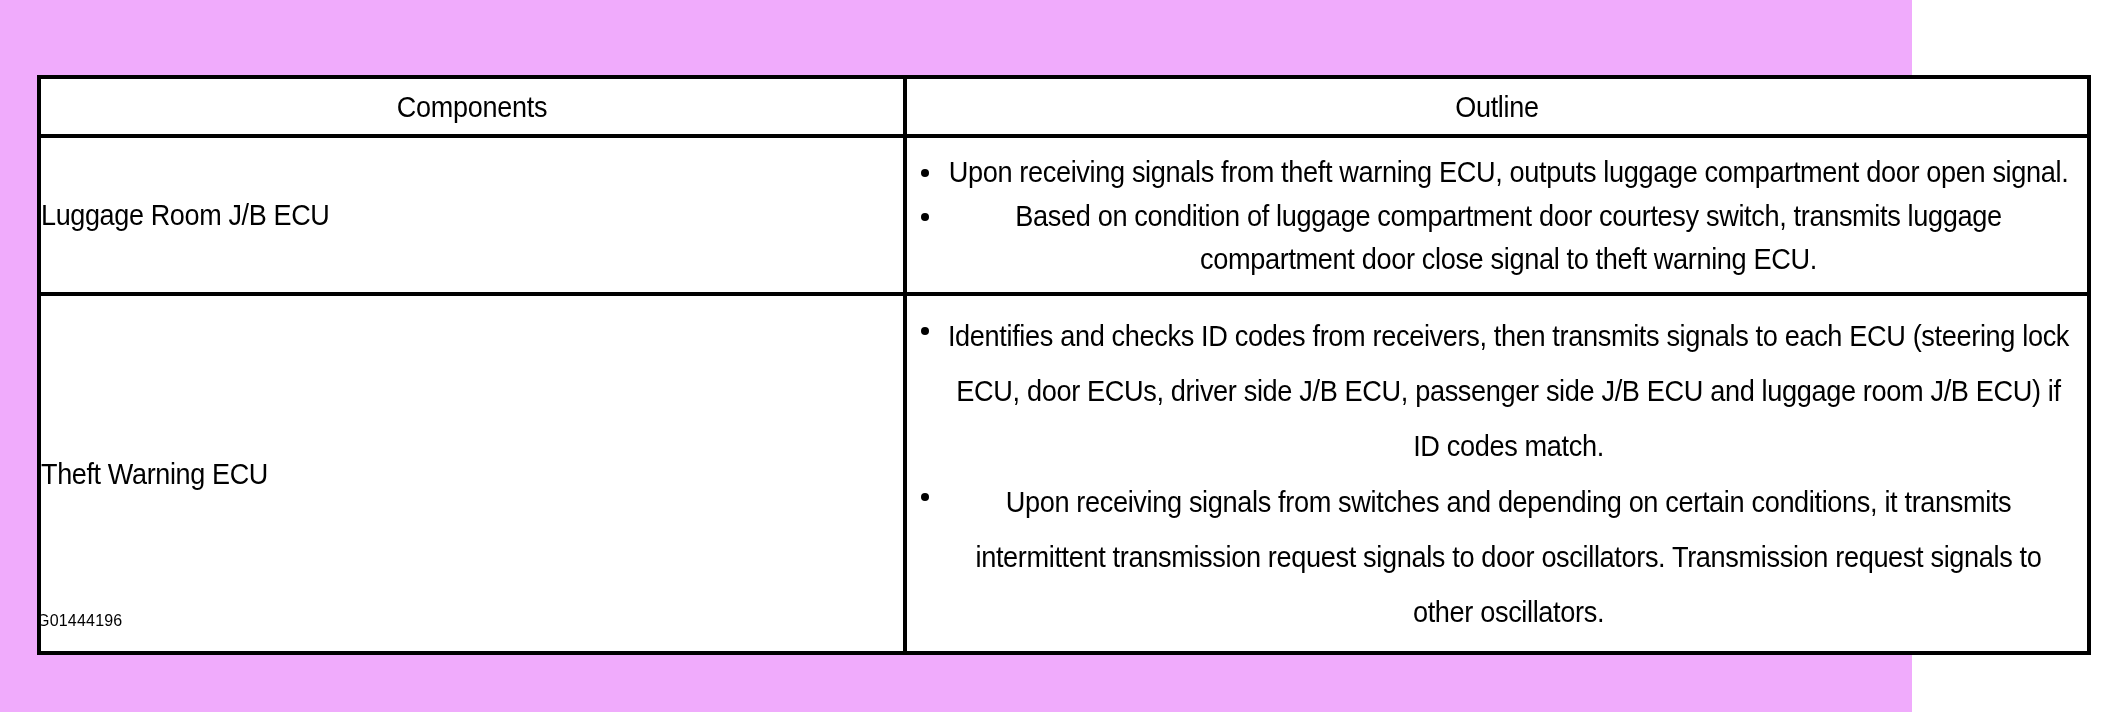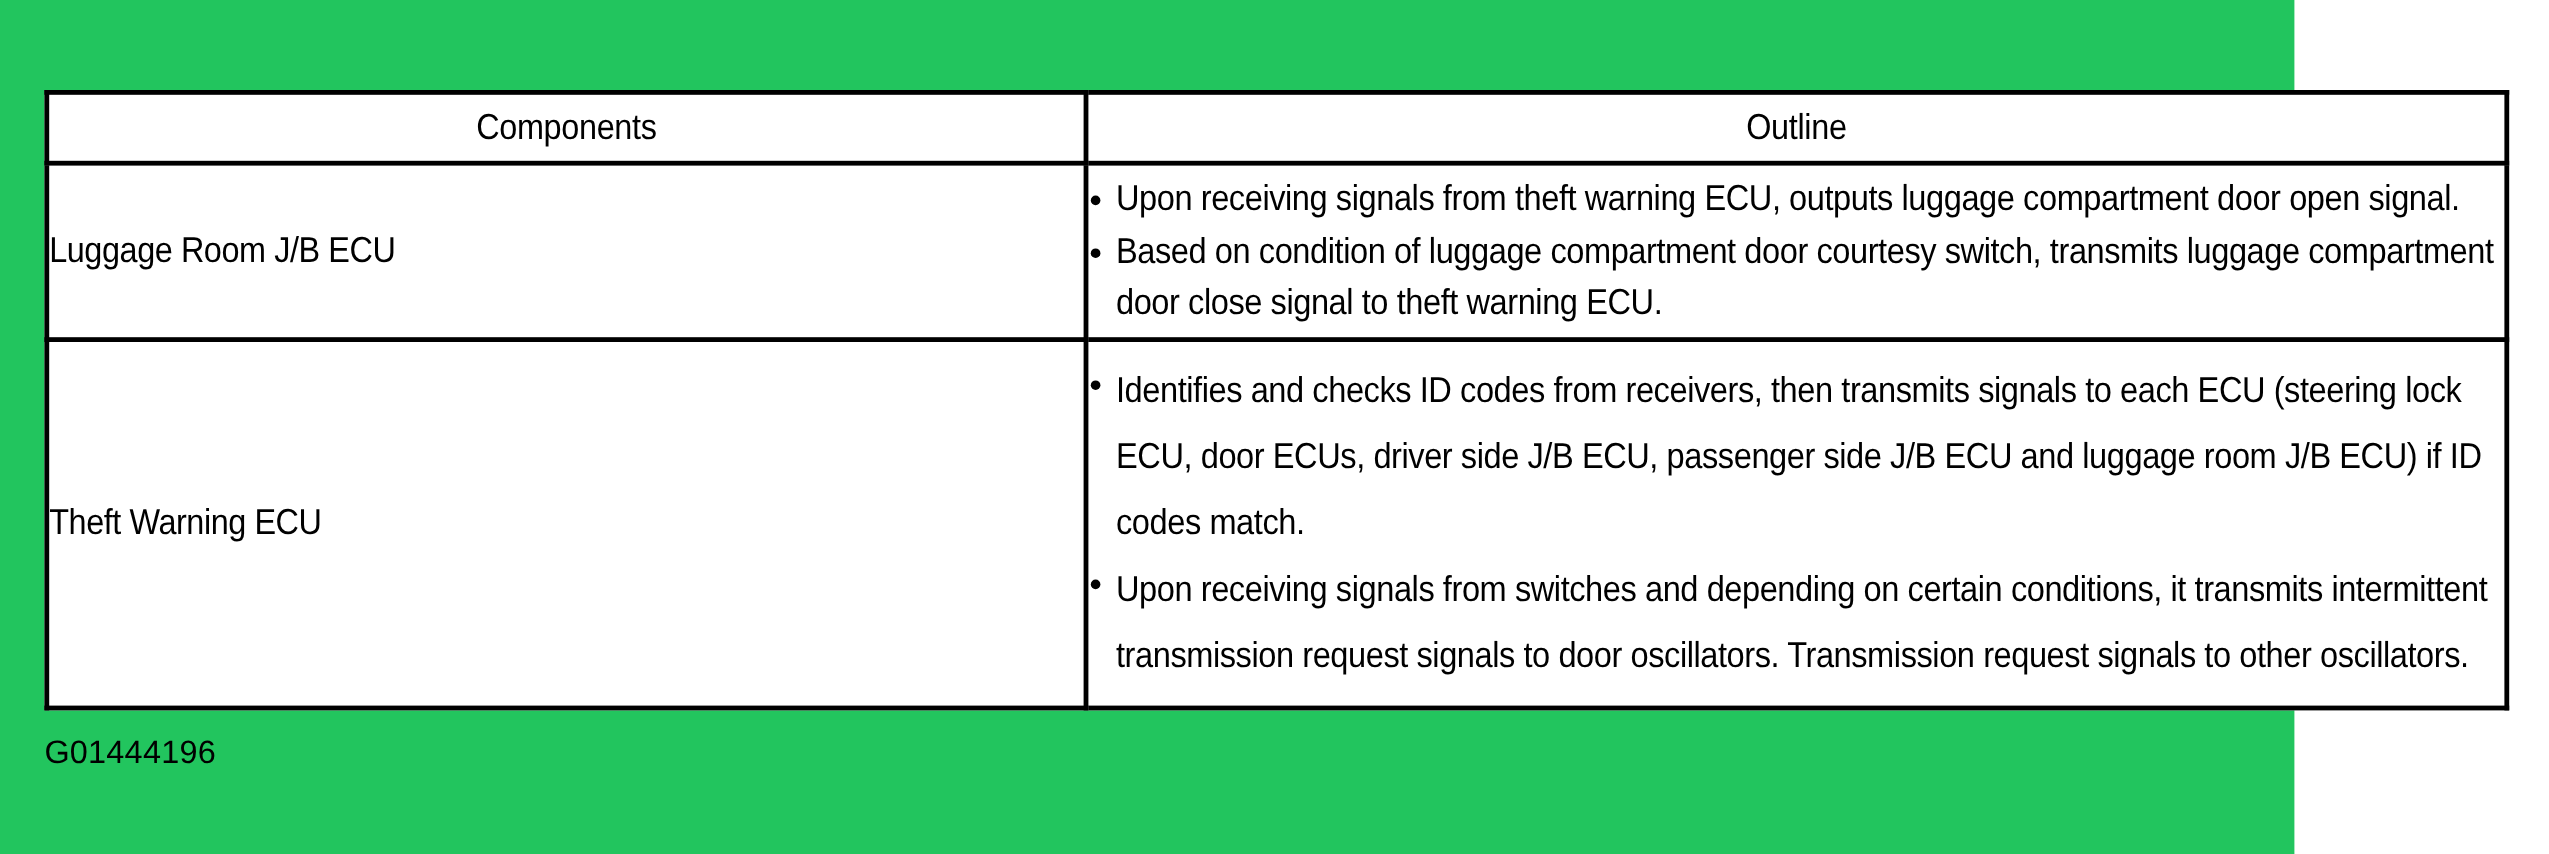--- a/index.html
+++ b/index.html
@@ -14,21 +14,21 @@
     overflow: hidden;
     font-family: "Liberation Sans", "DejaVu Sans", sans-serif;
     color: #000000;
     -webkit-font-smoothing: none;
   }
 
   .page {
     position: relative;
     width: 1912px;
     height: 712px;
-    background: #22c55e;
+    background: #f0abfc;
   }
 
   
   .spec-table {
     position: absolute;
     left: 37px;
     top: 75px;
     width: 2050px;
     height: 517px;
     border-collapse: collapse;
@@ -74,22 +74,23 @@
     transform-origin: left center;
     white-space: nowrap;
   }
 
   .outline-cell {
     padding: 9px 14px 11px 14px;
     vertical-align: middle;
   }
   .bullet-list {
     list-style: none;
-    margin: 0;
+    margin: 12px;
     padding: 0;
+    text-align: center;
   }
   .bullet-item {
     position: relative;
     padding-left: 23px;
     margin: 0 0 1px 0;
     font-size: 30px;
     line-height: 43px;
     letter-spacing: -0.4px;
   }
   .bullet-item:last-child { margin-bottom: 0; }
@@ -110,21 +111,21 @@
   }
 
   
   .row-theft .bullet-item { line-height: 55px; }
 
   
   .fig-code {
     position: absolute;
     left: 37px;
     top: 612px;
-    font-size: 27px;
+    font-size: 16px;
     letter-spacing: 0.2px;
     white-space: nowrap;
   }
 </style>
 </head>
 <body>
 
 <div class="page">
 
   <table class="spec-table">

